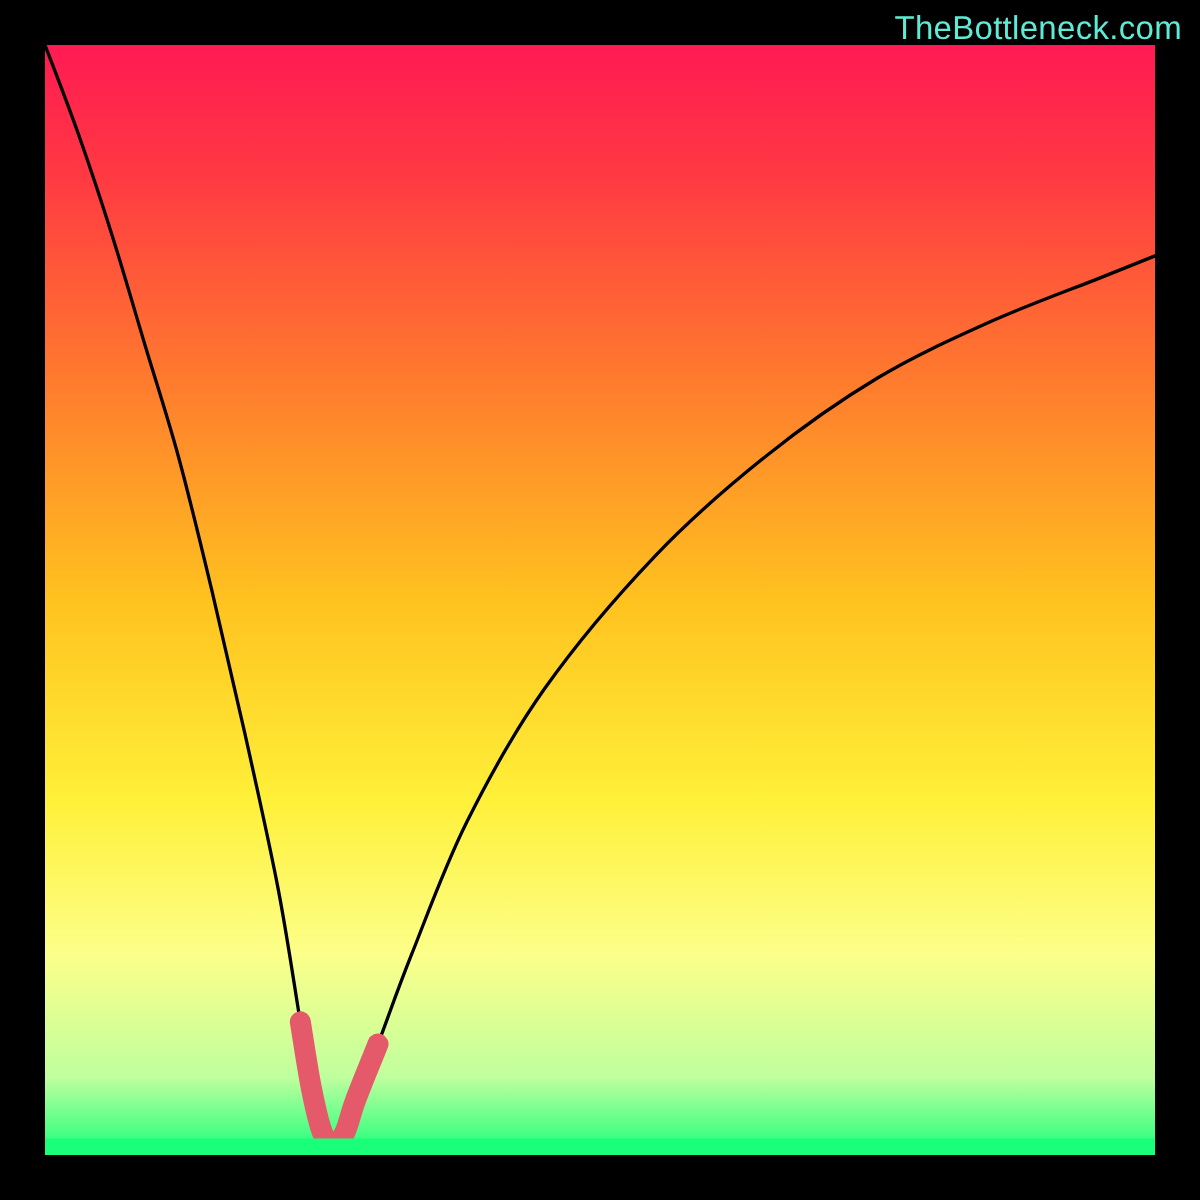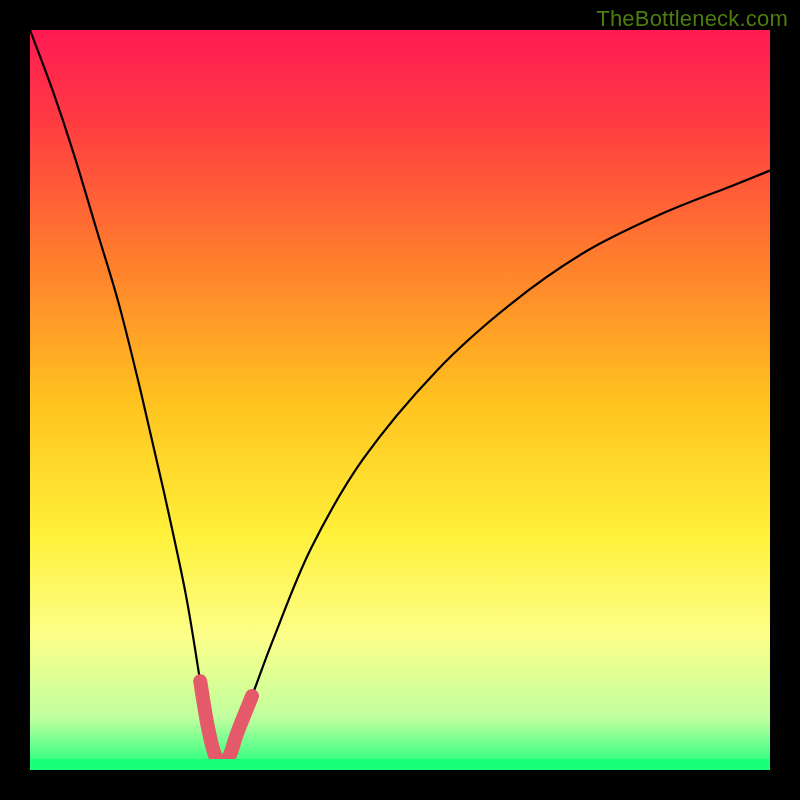--- a/index.html
+++ b/index.html
@@ -1,21 +1,21 @@
 <!DOCTYPE html>
 <html><head>
 <meta charset="utf-8">
 <style>
   html,body{margin:0;padding:0;width:800px;height:800px;overflow:hidden;background:#fff;font-family:Arial,Helvetica,sans-serif}
   .stage{position:relative;width:800px;height:800px;background:#000}
   .plot{position:absolute;left:30px;top:30px;width:740px;height:740px}
   .gradient{position:absolute;inset:0;z-index:0}
   .curve{position:absolute;inset:0;z-index:1}
   .green-strip{position:absolute;left:0;right:0;z-index:2}
-  .watermark{position:absolute;top:6px;right:12px;font-size:22px;font-weight:400;color:#4d7c0f;z-index:5;letter-spacing:.2px}
+  .watermark{position:absolute;top:6px;right:12px;font-size:22px;font-weight:400;color:#5eead4;z-index:5;letter-spacing:.2px}
 </style>
 </head>
 <body>
 
 <div class="stage">
   <span class="watermark">TheBottleneck.com</span>
 
   <div class="plot">
     <svg class="gradient" viewBox="0 0 740 740" preserveAspectRatio="none">
       <defs>

